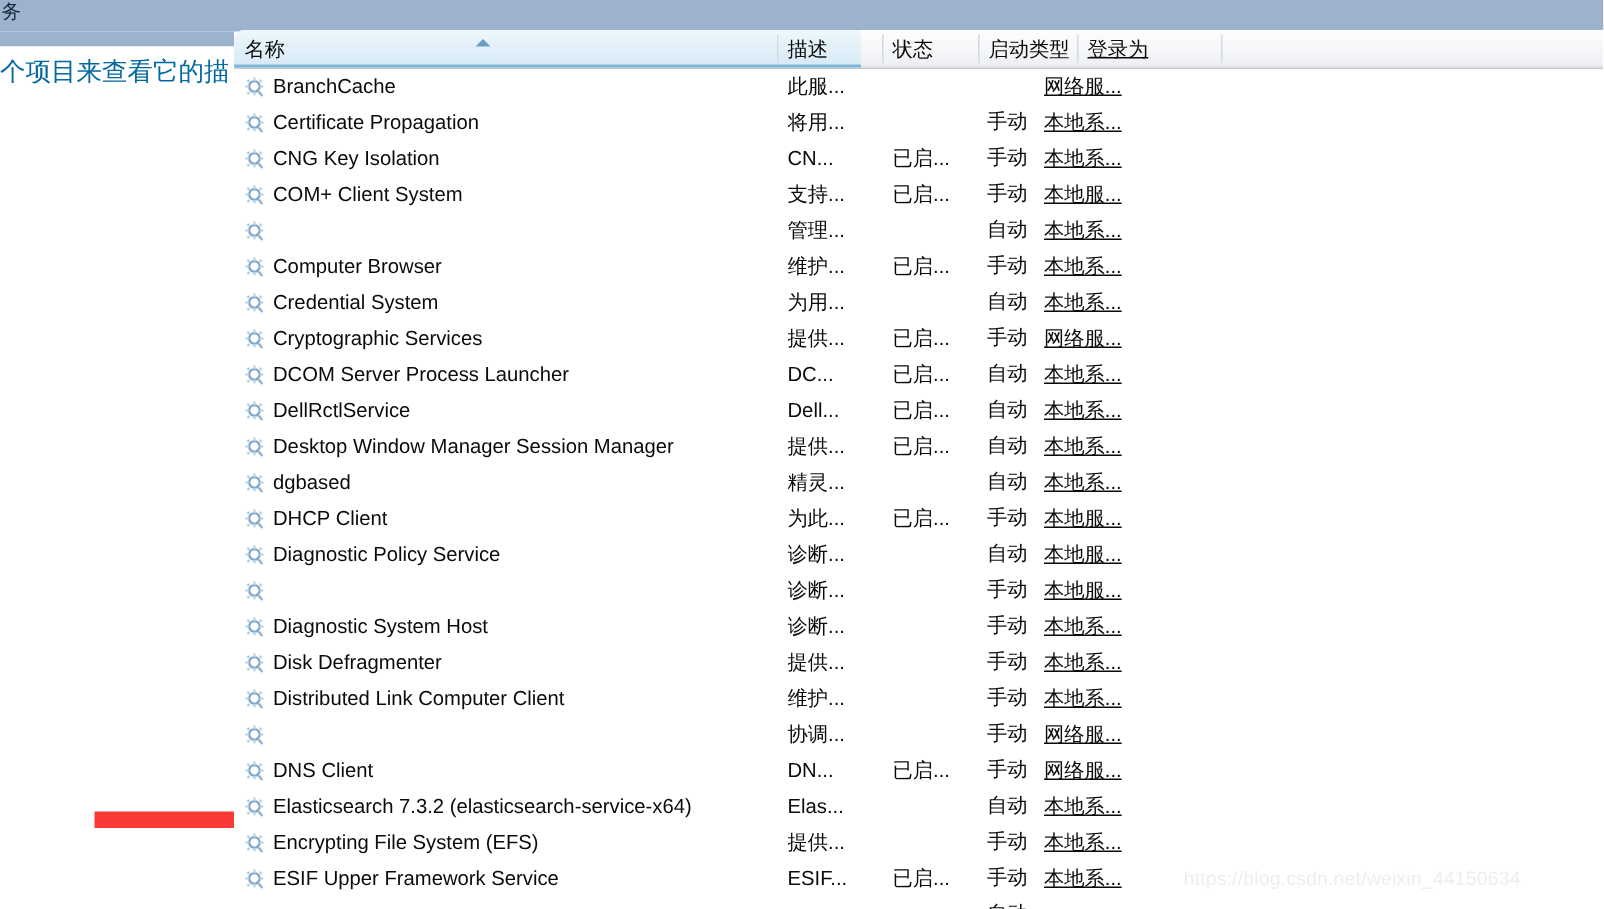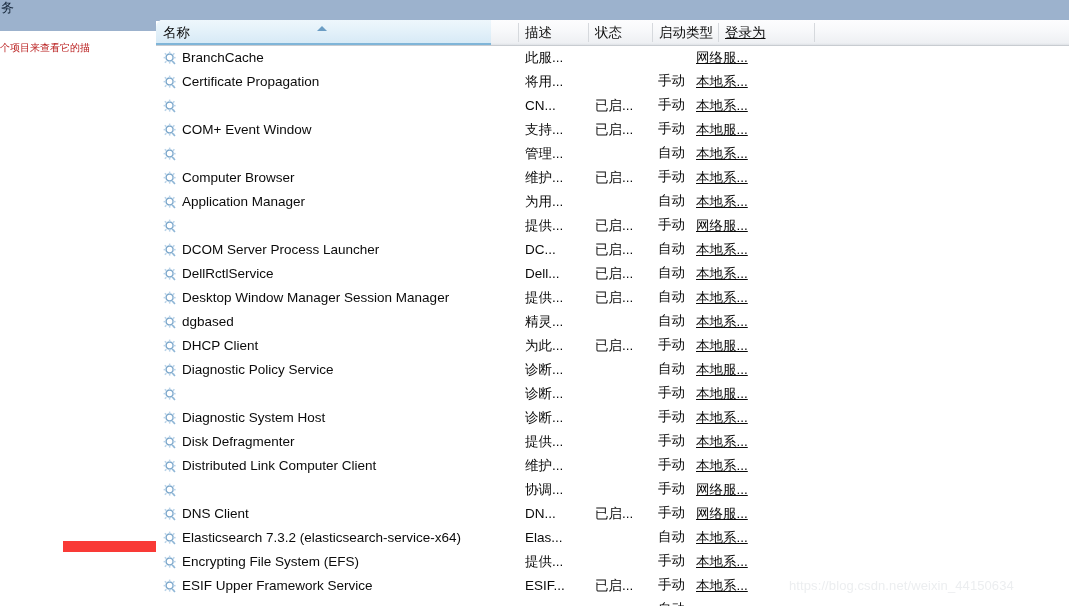--- a/index.html
+++ b/index.html
@@ -55,22 +55,22 @@
     left: 0;
     top: 31px;
     width: 156px;
     height: 575px;
     background: #ffffff;
   }
   .left-pane-text {
     position: absolute;
     left: 0;
     top: 8px;
-    font-size: 10px;
-    color: #b91c1c;
+    font-size: 17px;
+    color: #0369a1;
     white-space: nowrap;
     line-height: 18px;
   }
 
   
   .redbar {
     position: absolute;
     left: 63px;
     top: 541px;
     width: 95px;
@@ -187,21 +187,21 @@
 
   <div class="left-pane">
     <div class="left-pane-text">个项目来查看它的描</div>
   </div>
 
   <div class="redbar"></div>
 
   <div class="listview">
 
     <div class="col-header" id="hdr">
-        <div class="hcell sorted" style="left: 0px; width: 335px;"><span>名称</span></div>
+        <div class="hcell sorted" style="left: 0px; width: 418px;"><span>名称</span></div>
         <div class="sort-arrow" style="left: 161px;"></div>
         <div class="hcell" style="left: 362px; width: 70px;"><span>描述</span></div>
         <div class="hdiv" style="left: 362px;"></div>
         <div class="hcell" style="left: 432px; width: 64px;"><span>状态</span></div>
         <div class="hdiv" style="left: 432px;"></div>
         <div class="hcell" style="left: 496px; width: 66px;"><span>启动类型</span></div>
         <div class="hdiv" style="left: 496px;"></div>
         <div class="hcell" style="left: 562px; width: 96px; text-decoration: underline;"><span>登录为</span></div>
         <div class="hdiv" style="left: 562px;"></div>
         <div class="hdiv" style="left: 658px;"></div>
@@ -267,20 +267,21 @@
                 <rect x="0.6" y="5.9" width="2.4" height="1.5"></rect>
                 <rect x="10.2" y="5.9" width="2.4" height="1.5"></rect>
                 <rect x="1.9" y="1.9" width="1.5" height="2.2" transform="rotate(-45 2.6 3)"></rect>
                 <rect x="9.9" y="9.9" width="1.5" height="2.2" transform="rotate(-45 10.6 11)"></rect>
                 <rect x="9.9" y="1.9" width="1.5" height="2.2" transform="rotate(45 10.6 3)"></rect>
                 <rect x="1.9" y="9.9" width="1.5" height="2.2" transform="rotate(45 2.6 11)"></rect>
               </g>
               <circle cx="6.6" cy="6.6" r="2.1" fill="#ffffff"></circle>
               <path d="M9.4 9.4 l3.2 3.2 -1.3 0.9 -2.6 -3z" fill="#8fb6d6"></path>
             </svg></span>
+          <div class="cell c-name">CNG Key Isolation</div>
           <div class="cell c-desc">CN...</div>
           <div class="cell c-stat">已启...</div>
           <div class="cell c-start">手动</div>
           <div class="cell c-logon">本地系...</div>
         </div>
         <div class="row">
           <span class="gear"><svg width="14" height="14" viewBox="0 0 14 14">
               <g fill="none" stroke="#7fa9cc" stroke-width="1.5">
                 <circle cx="6.6" cy="6.6" r="3.5"></circle>
               </g>
@@ -290,21 +291,21 @@
                 <rect x="0.6" y="5.9" width="2.4" height="1.5"></rect>
                 <rect x="10.2" y="5.9" width="2.4" height="1.5"></rect>
                 <rect x="1.9" y="1.9" width="1.5" height="2.2" transform="rotate(-45 2.6 3)"></rect>
                 <rect x="9.9" y="9.9" width="1.5" height="2.2" transform="rotate(-45 10.6 11)"></rect>
                 <rect x="9.9" y="1.9" width="1.5" height="2.2" transform="rotate(45 10.6 3)"></rect>
                 <rect x="1.9" y="9.9" width="1.5" height="2.2" transform="rotate(45 2.6 11)"></rect>
               </g>
               <circle cx="6.6" cy="6.6" r="2.1" fill="#ffffff"></circle>
               <path d="M9.4 9.4 l3.2 3.2 -1.3 0.9 -2.6 -3z" fill="#8fb6d6"></path>
             </svg></span>
-          <div class="cell c-name">COM+ Event Window</div>
+          <div class="cell c-name">COM+ Client System</div>
           <div class="cell c-desc">支持...</div>
           <div class="cell c-stat">已启...</div>
           <div class="cell c-start">自动</div>
           <div class="cell c-logon">本地服...</div>
         </div>
         <div class="row">
           <span class="gear"><svg width="14" height="14" viewBox="0 0 14 14">
               <g fill="none" stroke="#7fa9cc" stroke-width="1.5">
                 <circle cx="6.6" cy="6.6" r="3.5"></circle>
               </g>
@@ -361,21 +362,21 @@
                 <rect x="0.6" y="5.9" width="2.4" height="1.5"></rect>
                 <rect x="10.2" y="5.9" width="2.4" height="1.5"></rect>
                 <rect x="1.9" y="1.9" width="1.5" height="2.2" transform="rotate(-45 2.6 3)"></rect>
                 <rect x="9.9" y="9.9" width="1.5" height="2.2" transform="rotate(-45 10.6 11)"></rect>
                 <rect x="9.9" y="1.9" width="1.5" height="2.2" transform="rotate(45 10.6 3)"></rect>
                 <rect x="1.9" y="9.9" width="1.5" height="2.2" transform="rotate(45 2.6 11)"></rect>
               </g>
               <circle cx="6.6" cy="6.6" r="2.1" fill="#ffffff"></circle>
               <path d="M9.4 9.4 l3.2 3.2 -1.3 0.9 -2.6 -3z" fill="#8fb6d6"></path>
             </svg></span>
-          <div class="cell c-name">Application Manager</div>
+          <div class="cell c-name">Credential System</div>
           <div class="cell c-desc">为用...</div>
           <div class="cell c-stat"></div>
           <div class="cell c-start">手动</div>
           <div class="cell c-logon">本地系...</div>
         </div>
         <div class="row">
           <span class="gear"><svg width="14" height="14" viewBox="0 0 14 14">
               <g fill="none" stroke="#7fa9cc" stroke-width="1.5">
                 <circle cx="6.6" cy="6.6" r="3.5"></circle>
               </g>
@@ -385,20 +386,21 @@
                 <rect x="0.6" y="5.9" width="2.4" height="1.5"></rect>
                 <rect x="10.2" y="5.9" width="2.4" height="1.5"></rect>
                 <rect x="1.9" y="1.9" width="1.5" height="2.2" transform="rotate(-45 2.6 3)"></rect>
                 <rect x="9.9" y="9.9" width="1.5" height="2.2" transform="rotate(-45 10.6 11)"></rect>
                 <rect x="9.9" y="1.9" width="1.5" height="2.2" transform="rotate(45 10.6 3)"></rect>
                 <rect x="1.9" y="9.9" width="1.5" height="2.2" transform="rotate(45 2.6 11)"></rect>
               </g>
               <circle cx="6.6" cy="6.6" r="2.1" fill="#ffffff"></circle>
               <path d="M9.4 9.4 l3.2 3.2 -1.3 0.9 -2.6 -3z" fill="#8fb6d6"></path>
             </svg></span>
+          <div class="cell c-name">Cryptographic Services</div>
           <div class="cell c-desc">提供...</div>
           <div class="cell c-stat">已启...</div>
           <div class="cell c-start">自动</div>
           <div class="cell c-logon">网络服...</div>
         </div>
         <div class="row">
           <span class="gear"><svg width="14" height="14" viewBox="0 0 14 14">
               <g fill="none" stroke="#7fa9cc" stroke-width="1.5">
                 <circle cx="6.6" cy="6.6" r="3.5"></circle>
               </g>

